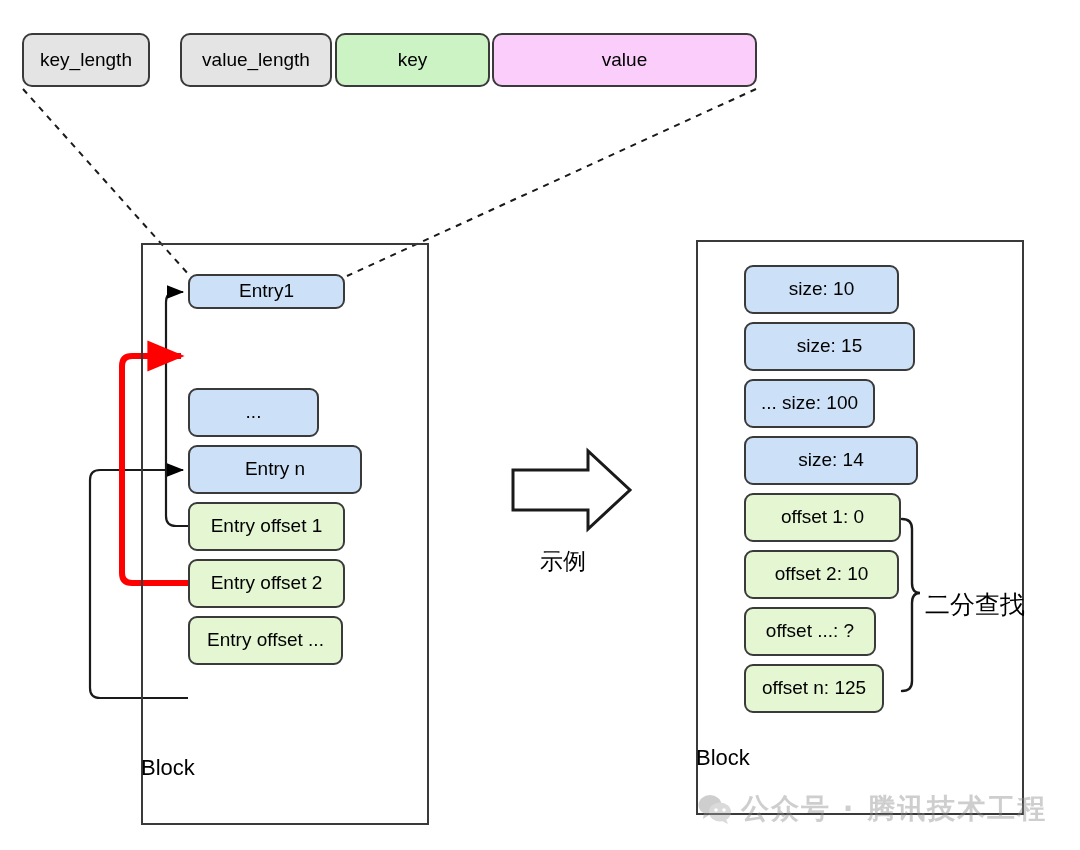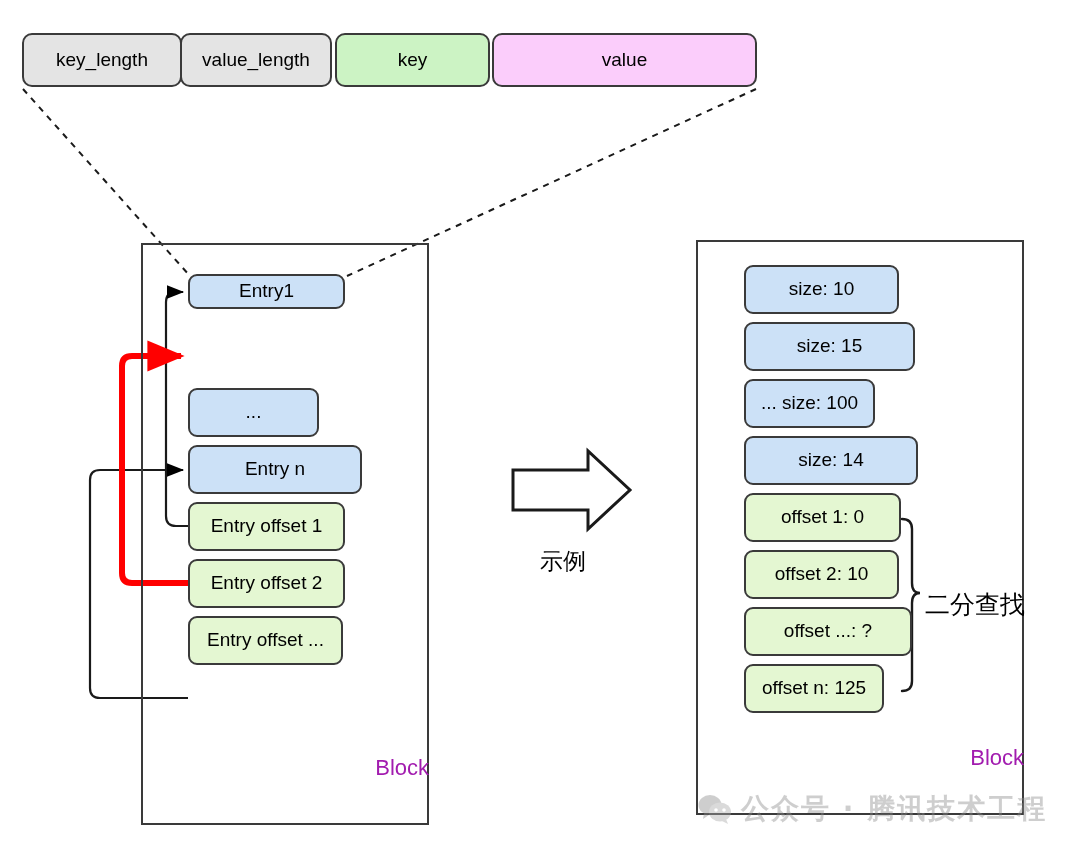--- a/index.html
+++ b/index.html
@@ -53,22 +53,22 @@
 
   .container {
     position: absolute;
     box-sizing: border-box;
     border: 2px solid #3a3a3a;
     background: transparent;
   }
   .container-label {
     position: absolute;
     font-size: 22px;
-    color: #a21caf;
-    text-align: right;
+    color: #000000;
+    text-align: left;
     white-space: nowrap;
   }
   .cjk-label {
     position: absolute;
     font-size: 25px;
     color: #000000;
     white-space: nowrap;
     font-family: "DejaVu Sans", "Liberation Sans", sans-serif;
   }
   .mid-caption {
@@ -136,21 +136,21 @@
       <path d="M902,519
                Q912,519 912,529
                L912,583
                Q912,593 920,593
                Q912,593 912,603
                L912,681
                Q912,691 902,691"></path>
     </g>
   </svg>
 
-  <div class="node hdr-node grey" style="left:22px; top:33px; width:160px;">
+  <div class="node hdr-node grey" style="left:22px; top:33px; width:128px;">
     <span>key_length</span>
   </div>
 
   <div class="node hdr-node grey" style="left:180px; top:33px; width:152px;">
     <span>value_length</span>
   </div>
 
   <div class="node hdr-node green" style="left:335px; top:33px; width:155px;">
     <span>key</span>
   </div>
@@ -210,21 +210,21 @@
   </div>
 
   <div class="node lgreen" style="left:744px; top:493px; width:157px; height:49px;align-items:center;">
     <span>offset 1: 0</span>
   </div>
 
   <div class="node lgreen" style="left:744px; top:550px; width:155px; height:49px;">
     <span>offset 2: 10</span>
   </div>
 
-  <div class="node lgreen" style="left:744px; top:607px; width:168px; height:49px;">
+  <div class="node lgreen" style="left:744px; top:607px; width:132px; height:49px;">
     <span>offset ...: ?</span>
   </div>
 
   <div class="node lgreen" style="left:744px; top:664px; width:140px; height:49px;">
     <span>offset n: 125</span>
   </div>
 
   <div class="cjk-label" style="left:925px; top:588px;">二分查找</div>
 
   <div class="container-label" style="left:696px; top:745px; width:328px;">Block</div>

